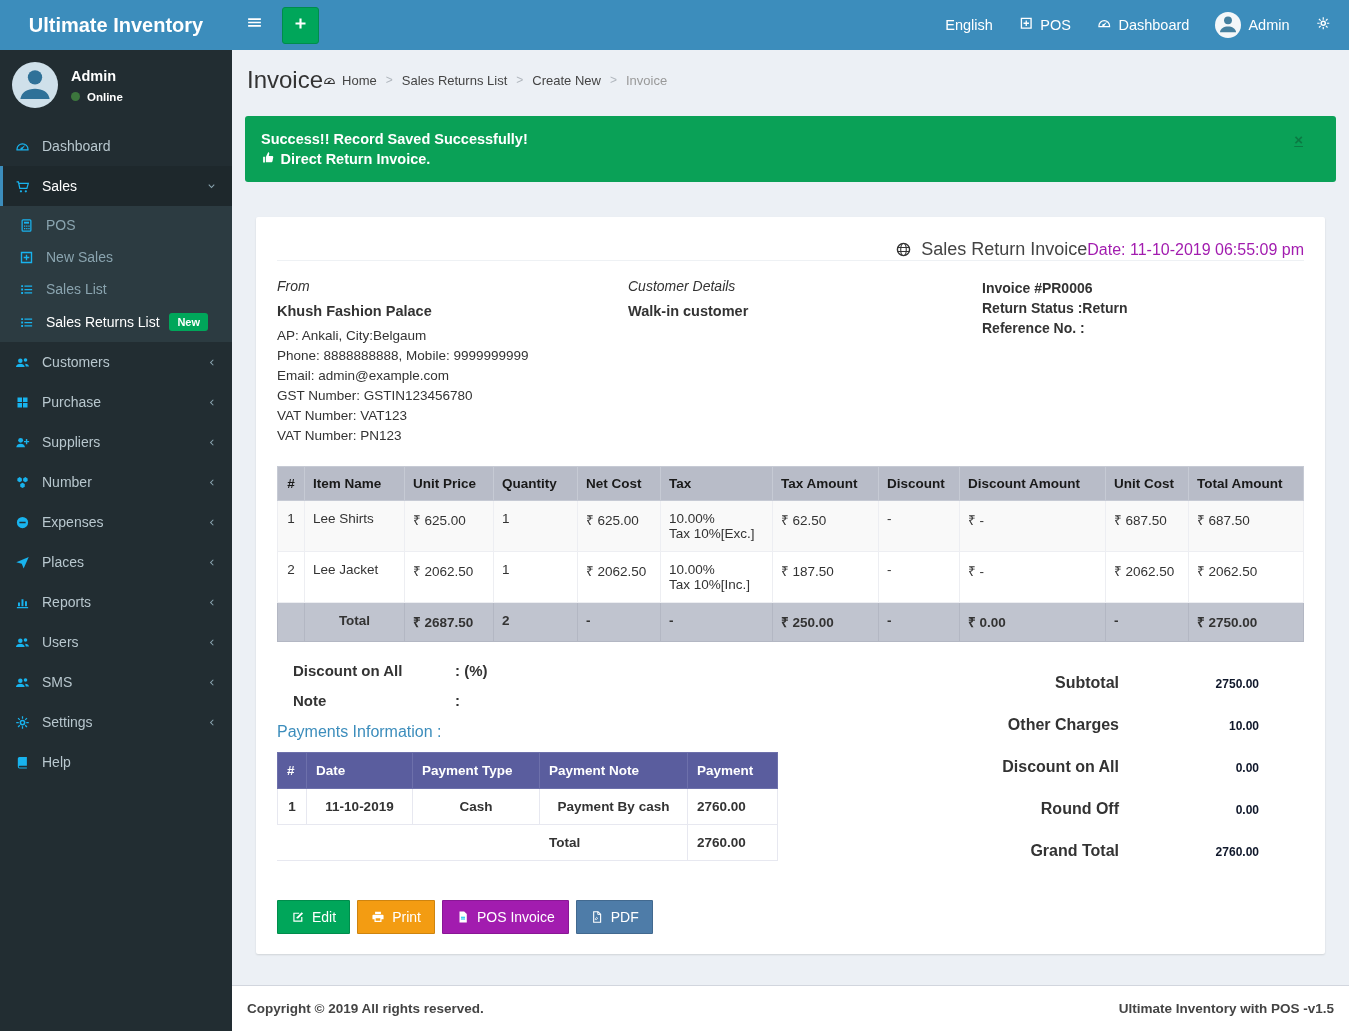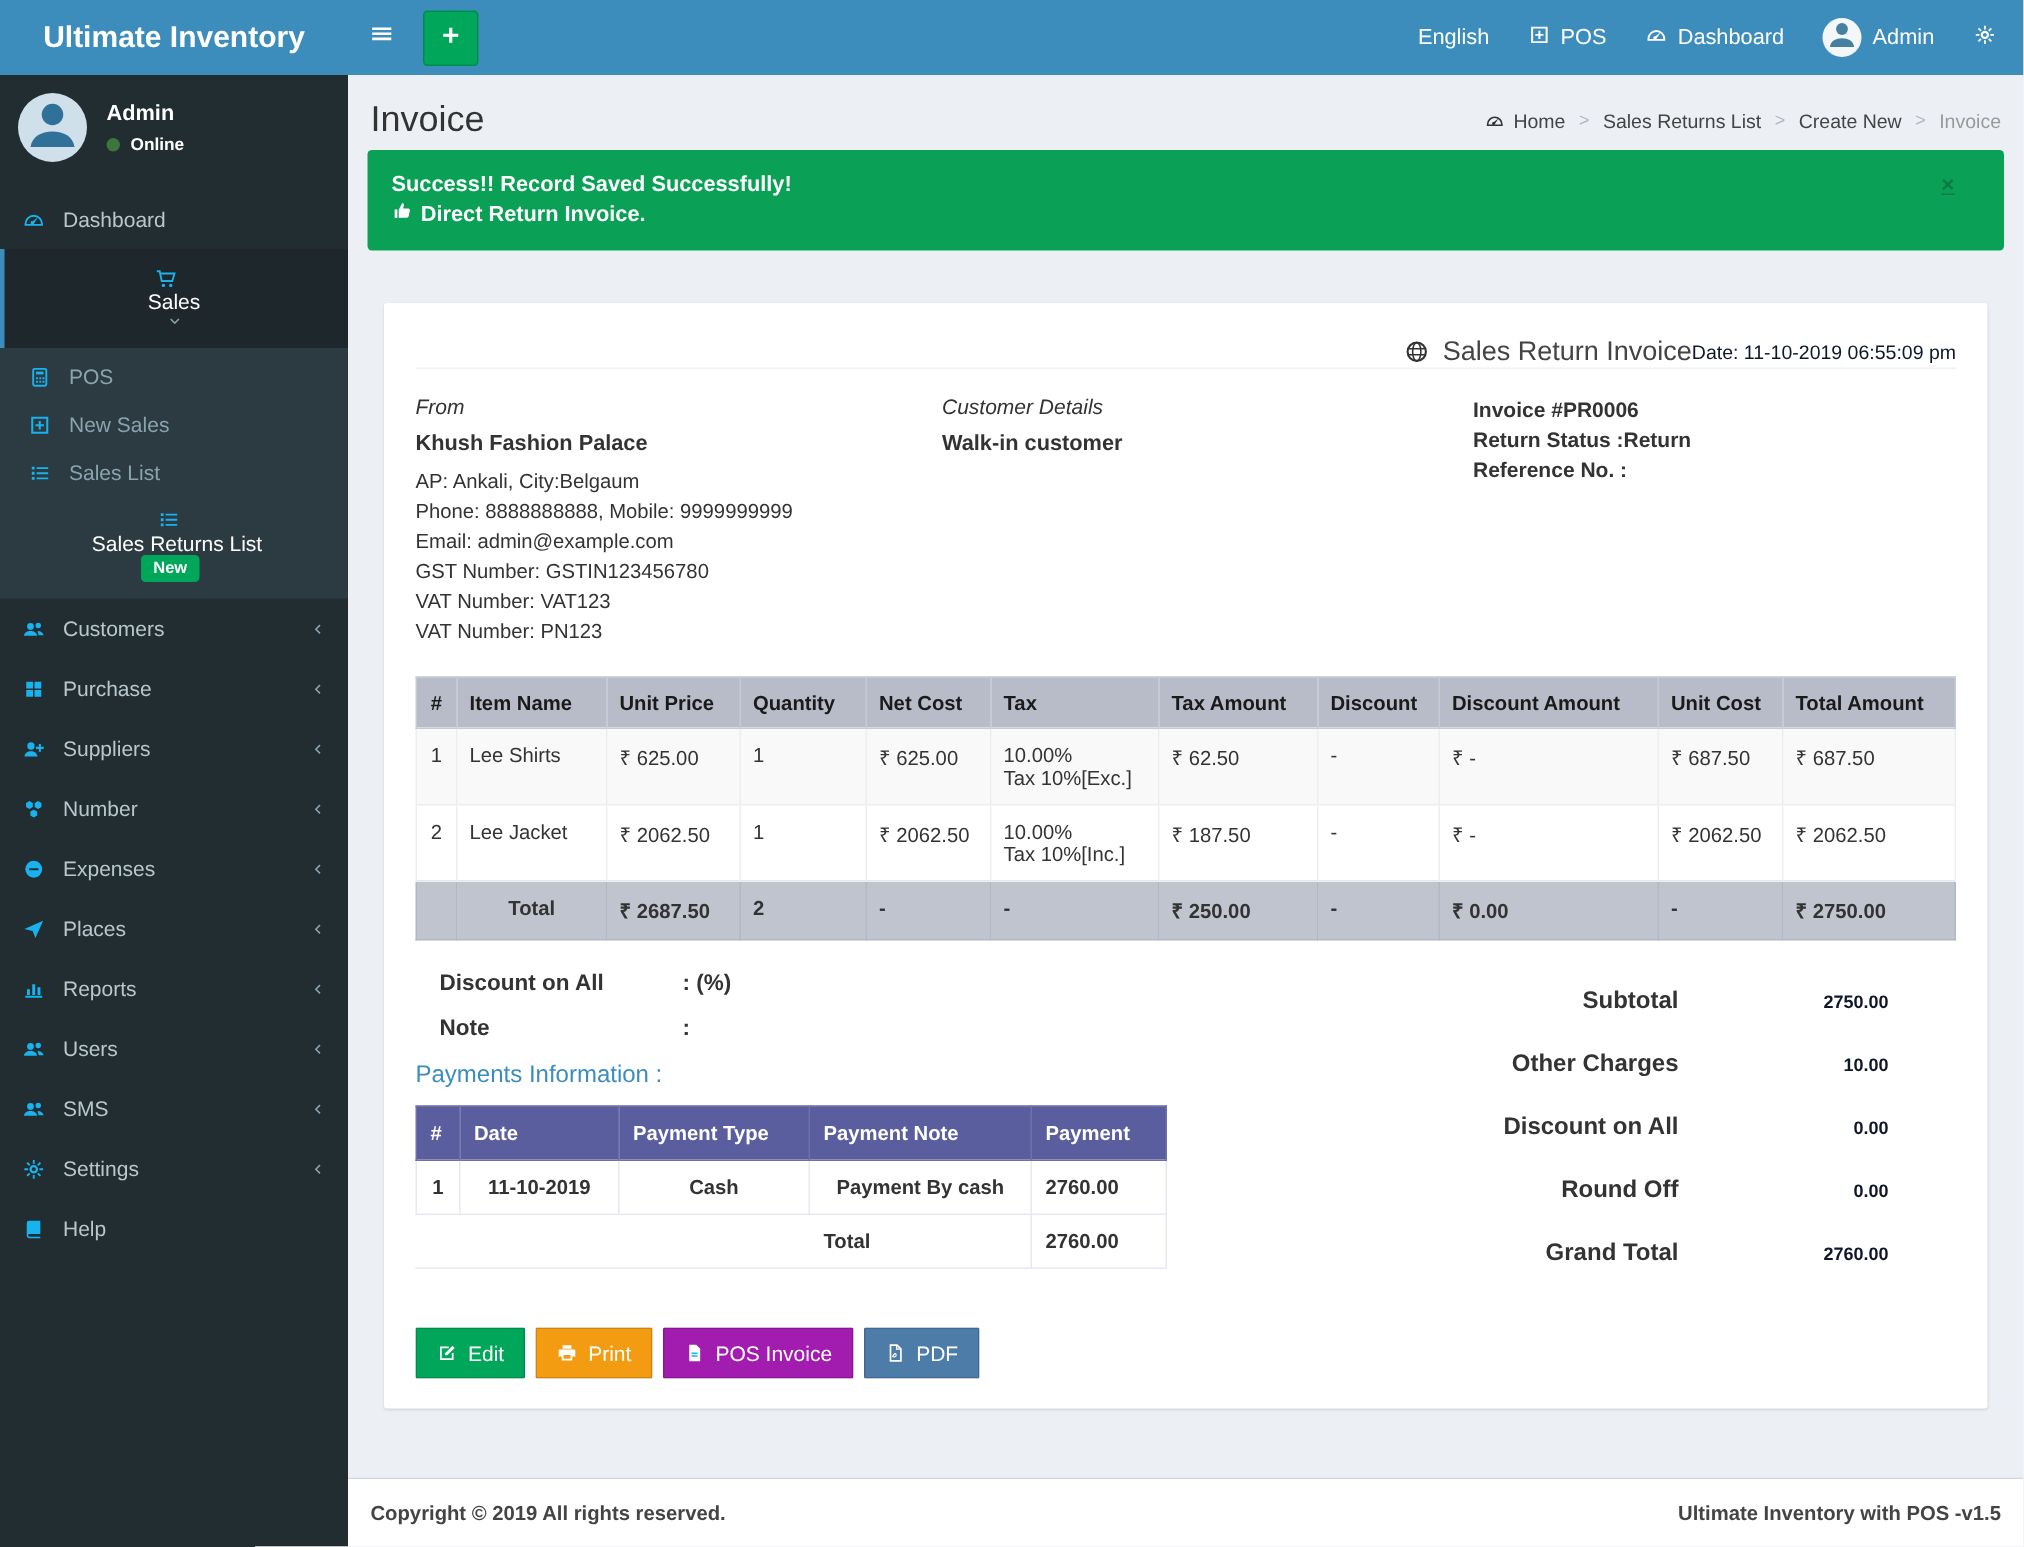--- a/index.html
+++ b/index.html
@@ -32,32 +32,32 @@
   .user-panel { display:flex; gap:13px; padding:12px 12px 10px; align-items:center; }
   .user-avatar { width:46px; height:46px; border-radius:50%; background:#cfe0ea; color:#2f7198;
     display:flex; align-items:flex-end; justify-content:center; overflow:hidden; }
   .user-avatar svg { width:40px; height:40px; }
   .user-name { color:#fff; font-weight:bold; font-size:14.5px; margin-bottom:7px; }
   .user-status { color:#fff; font-size:11.5px; font-weight:bold; display:flex; align-items:center; gap:7px; }
   .dot { width:9px; height:9px; border-radius:50%; background:#3c763d; }
   .menu { margin-top:8px; }
   .menu-item { display:flex; align-items:center; padding:12px 15px 12px 12px; color:#b8c7ce;
     font-size:14px; cursor:pointer; border-left:3px solid transparent; }
-  .menu-item.active { background:#1e282c; border-left-color:#3c8dbc; color:#fff;flex-direction:column; }
+  .menu-item.active { background:#1e282c; border-left-color:#3c8dbc; color:#fff; }
   .mi-icon { width:27px; font-size:15px; color:#18b3ee; display:inline-flex; flex-shrink:0; }
   .mi-label { flex:1; }
   .mi-chevron { color:#8aa4af; font-size:11px; display:inline-flex; }
   .submenu { background:#2c3b41; padding:3px 0; }
   .submenu .menu-item { padding:8px 15px 8px 19px; color:#8aa4af; border-left:none; }
   .submenu .menu-item.active { color:#fff; background:transparent; }
   .badge { background:#00a65a; color:#fff; font-size:11px; font-weight:bold; padding:3px 8px;
     border-radius:3px; margin-right:9px; }
 
   
-  .content-header { display:flex; justify-content:space-between; align-items:center; padding:16px 15px 6px;border-radius:11px; }
+  .content-header { display:flex; align-items:center; padding:16px 15px 22px;border-radius:11px; }
   .page-title { font-size:24px; font-weight:normal; color:#333; }
   .breadcrumb { display:flex; align-items:center; font-size:13px; color:#444; }
   .crumb { display:flex; align-items:center; }
   .crumb + .crumb::before { content:">"; color:#b0b6bd; padding:0 9px; font-size:12px; }
   .crumb:last-child { color:#999; }
   .bc-icon { margin-right:6px; font-size:13px; color:#333; display:inline-flex; }
 
   
   .alert { margin:0 13px 18px; background:#0aa157; border-radius:3px; padding:13px 16px;
     color:#fff; font-weight:bold; font-size:14.5px; position:relative; }
@@ -65,21 +65,21 @@
   .alert-close { position:absolute; right:33px; top:16px; color:#0b7a43; font-weight:bold;
     text-decoration:underline; font-size:15px; cursor:pointer; line-height:1; }
 
   
   .card { margin:17px 24px 22px; background:#fff; border-radius:2px;
     box-shadow:0 1px 2px rgba(0,0,0,.12); padding:22px 21px 20px; }
   .card-head { display:flex; justify-content:flex-end; align-items:center;
     border-bottom:1px solid #eef1f4; }
   .card-title { font-size:18px; color:#444; display:flex; align-items:center; gap:9px; }
   .card-title .gi { font-size:17px; display:inline-flex; color:#333; }
-  .card-date { font-size:13px; color:#0f172a; }
+  .card-date { font-size:16px; color:#a21caf; }
   .info-cols { display:flex; padding:17px 0 12px; }
   .col-from { width:351px; } .col-cust { width:354px; } .col-meta { flex:1; }
   .label-italic { font-style:italic; font-size:14px; color:#333; margin-bottom:9px; }
   .info-name { font-weight:bold; font-size:14.5px; margin-bottom:7px; }
   .info-line { font-size:13.5px; line-height:20px; color:#333; }
   .meta-line { font-weight:bold; font-size:14px; line-height:20px; }
 
   table { border-collapse:collapse; }
   .ta-l { text-align:left; } .ta-c { text-align:center; } .ta-r { text-align:left; }
 

